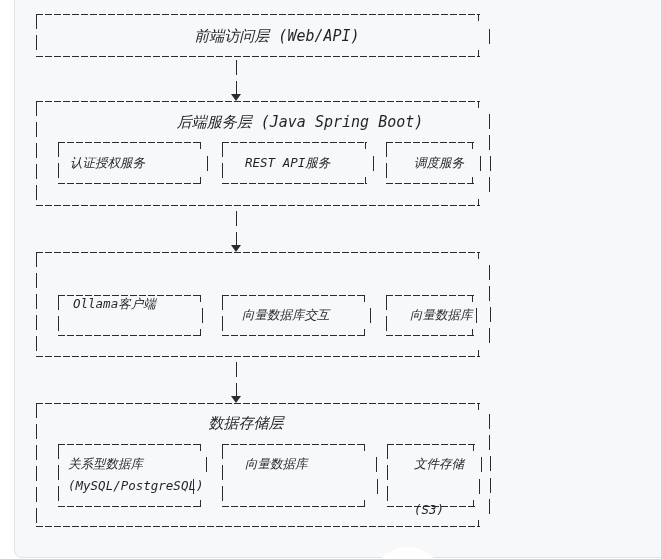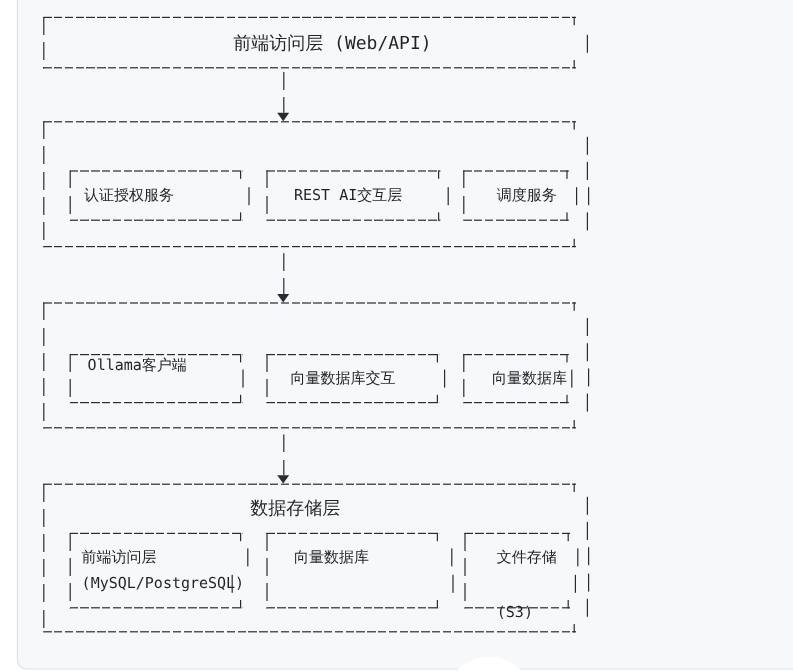--- a/index.html
+++ b/index.html
@@ -1,17 +1,17 @@
 <!DOCTYPE html>
 <html><head>
 <meta charset="utf-8">
 <style>
   :root{ --ln:#272c33; --txt:#1f2328; }
   html,body{margin:0;padding:0;width:661px;height:559px;overflow:hidden;background:#ffffff;}
-  .page{position:relative;width:661px;height:559px;font-family:"DejaVu Sans Mono","Liberation Mono",monospace;color:var(--txt);}
+  .page{position:relative;width:661px;height:559px;font-family:"DejaVu Sans Mono","Liberation Mono",monospace;color:var(--txt);font-style:italic;}
   .card{position:absolute;left:14px;top:-12px;width:700px;height:570px;background:#f6f8fa;border:1px solid #dfe3e8;border-radius:8px;box-sizing:border-box;}
   
   .box{position:absolute;background:
     repeating-linear-gradient(90deg,var(--ln) 0 7px,transparent 7px 9px) left top/100% 1px no-repeat,
     repeating-linear-gradient(90deg,var(--ln) 0 7px,transparent 7px 9px) left bottom/100% 1px no-repeat,
     repeating-linear-gradient(180deg,var(--ln) 0 15px,transparent 15px 21px) left top/1px 100% no-repeat;}
   .box::before{content:"";position:absolute;right:1px;top:0;width:1px;height:7px;background:var(--ln);}
   .box::after{content:"";position:absolute;right:1px;bottom:0;width:1px;height:7px;background:var(--ln);}
   .title{position:absolute;transform:translateX(-50%);white-space:nowrap;font-size:15px;height:18px;line-height:18px;}
   .lbl{position:absolute;white-space:nowrap;font-size:12.5px;height:16px;line-height:16px;}
@@ -26,45 +26,46 @@
 <div class="page">
   <div class="card"></div>
 
   <div class="box" style="left:36px;top:14px;width:444px;height:43px"></div>
   <div class="title" style="left:277px;top:27px">前端访问层 (Web/API)</div>
 
   <div class="conn" style="left:236px;top:60px;height:34px"></div>
   <div class="arrow" style="left:231px;top:94px"></div>
 
   <div class="box" style="left:36px;top:101px;width:444px;height:105px"></div>
+  <div class="title" style="left:300px;top:113px">后端服务层 (Java Spring Boot)</div>
   <div class="box" style="left:58px;top:142px;width:144px;height:42px"></div>
   <div class="lbl" style="left:70px;top:155px">认证授权服务</div>
   <div class="box" style="left:222px;top:142px;width:145px;height:42px"></div>
-  <div class="lbl" style="left:245px;top:155px">REST AI交互层</div>
+  <div class="lbl" style="left:245px;top:155px">REST API服务</div>
   <div class="box" style="left:386px;top:142px;width:88px;height:42px"></div>
   <div class="lbl" style="left:414px;top:155px">调度服务</div>
 
   <div class="conn" style="left:236px;top:211px;height:34px"></div>
   <div class="arrow" style="left:231px;top:245px"></div>
 
   <div class="box" style="left:36px;top:252px;width:444px;height:105px"></div>
   <div class="box" style="left:58px;top:295px;width:144px;height:41px"></div>
   <div class="lbl" style="left:73px;top:296px">Ollama客户端</div>
   <div class="box" style="left:222px;top:295px;width:144px;height:41px"></div>
   <div class="lbl" style="left:242px;top:307px">向量数据库交互</div>
   <div class="box" style="left:386px;top:295px;width:88px;height:41px"></div>
   <div class="lbl" style="left:410px;top:307px">向量数据库</div>
 
   <div class="conn" style="left:236px;top:362px;height:34px"></div>
   <div class="arrow" style="left:231px;top:396px"></div>
 
   <div class="box" style="left:36px;top:403px;width:444px;height:124px"></div>
   <div class="title" style="left:246px;top:414px">数据存储层</div>
   <div class="box" style="left:58px;top:444px;width:144px;height:63px"></div>
-  <div class="lbl" style="left:68px;top:456px">前端访问层</div>
+  <div class="lbl" style="left:68px;top:456px">关系型数据库</div>
   <div class="lbl" style="left:68px;top:478px">(MySQL/PostgreSQL)</div>
   <div class="box" style="left:222px;top:444px;width:144px;height:63px"></div>
   <div class="lbl" style="left:245px;top:456px">向量数据库</div>
   <div class="box" style="left:387px;top:444px;width:88px;height:63px"></div>
   <div class="lbl" style="left:414px;top:456px">文件存储</div>
   <div class="lbl" style="left:414px;top:502px">(S3)</div>
 
   <div class="notch"></div>
 <div class="tick" style="left: 489px; top: 29px;"></div>
     <div class="tick" style="left: 489px; top: 114px;"></div>

